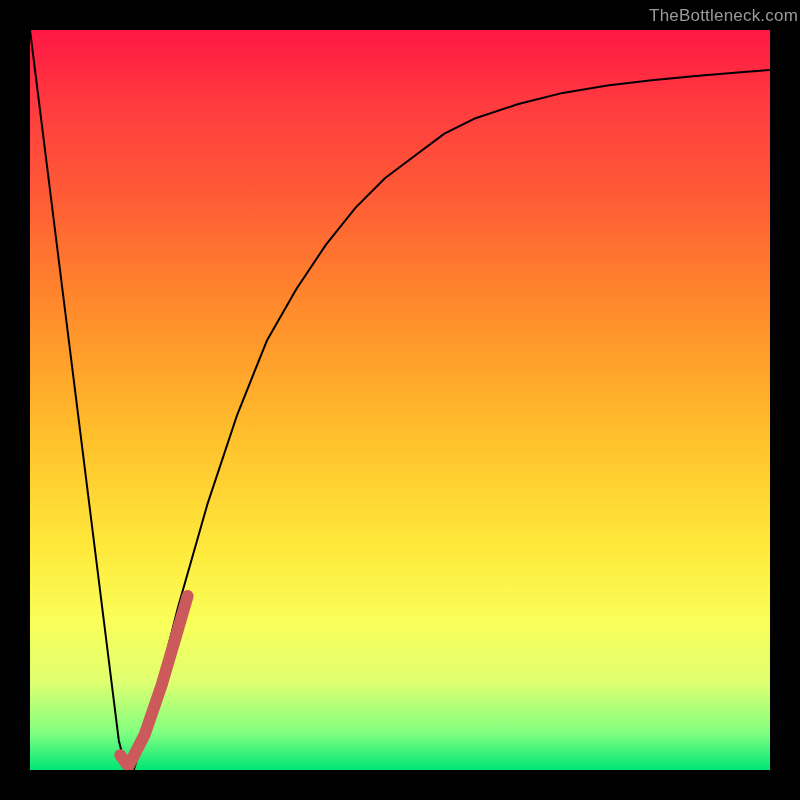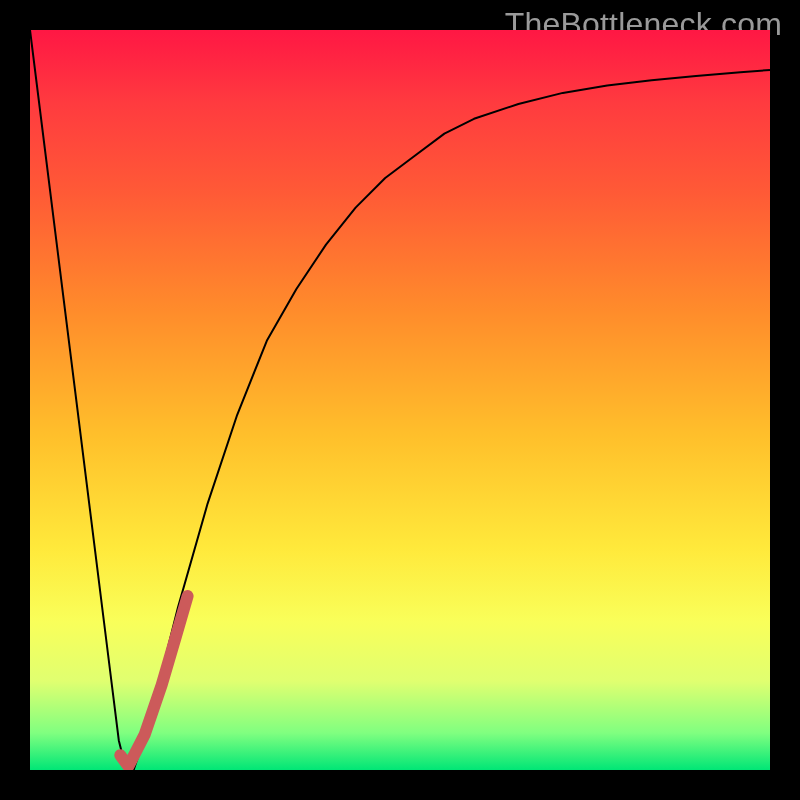--- a/index.html
+++ b/index.html
@@ -33,23 +33,23 @@
       #ffe93b 70%,
       #f9ff5a 80%,
       #e0ff70 88%,
       #80ff80 95%,
       #00e676 100%
     );
   }
   .watermark {
     position: absolute;
     top: 6px;
-    right: 18px;
+    right: 2px;
     color: #9a9a9a;
-    font-size: 32px;
+    font-size: 17px;
     letter-spacing: 0.2px;
     font-weight: 400;
     user-select: none;
   }
   svg.curve {
     position: absolute;
     inset: 0;
     width: 100%;
     height: 100%;
     display: block;

